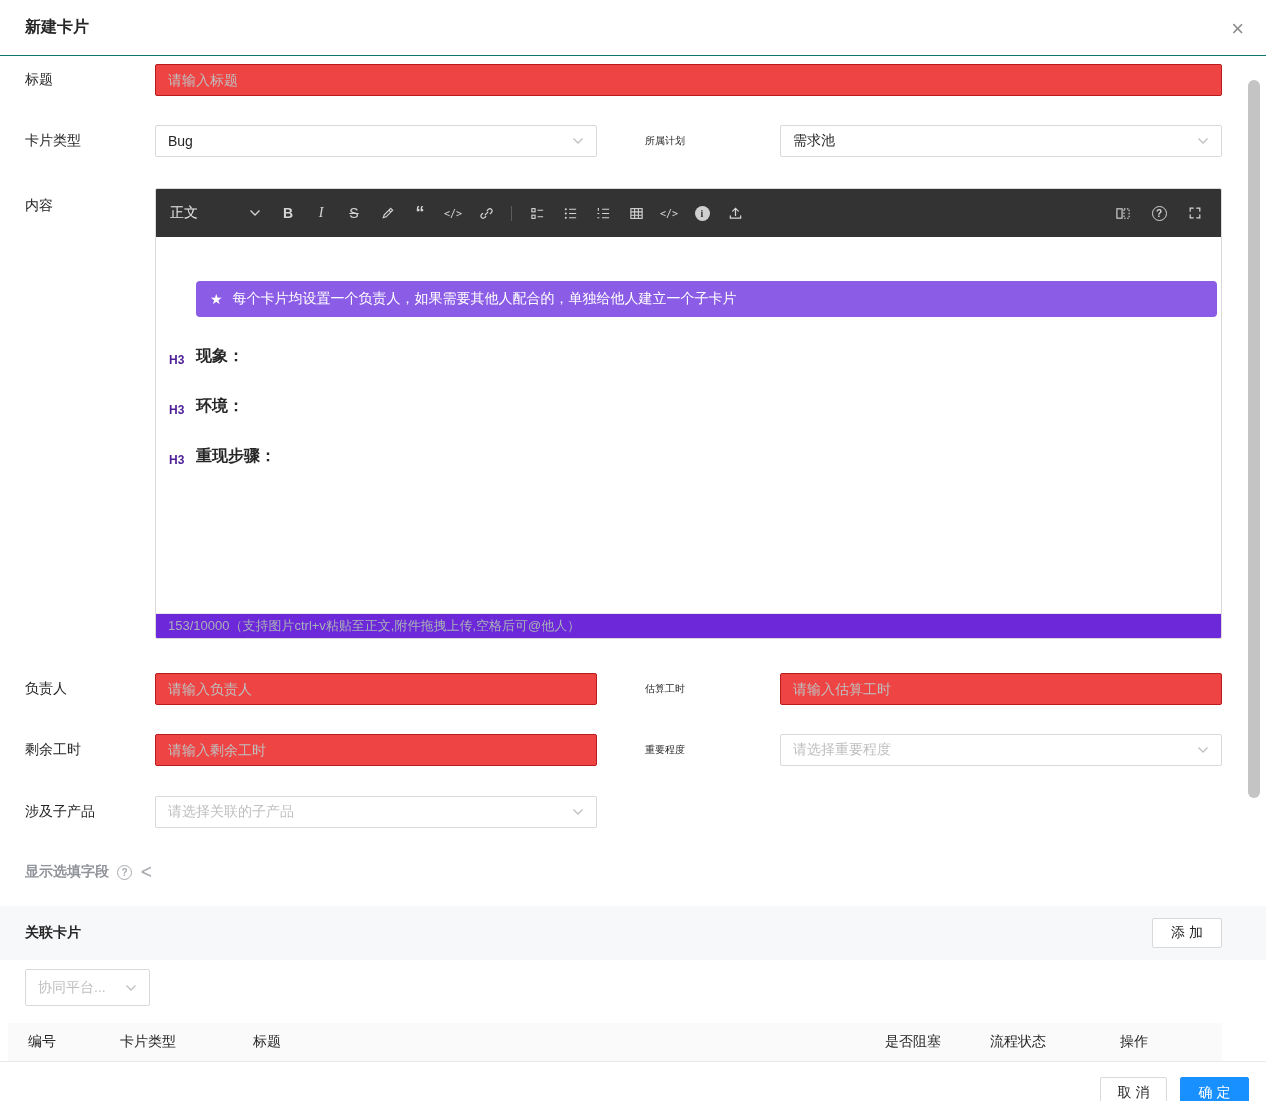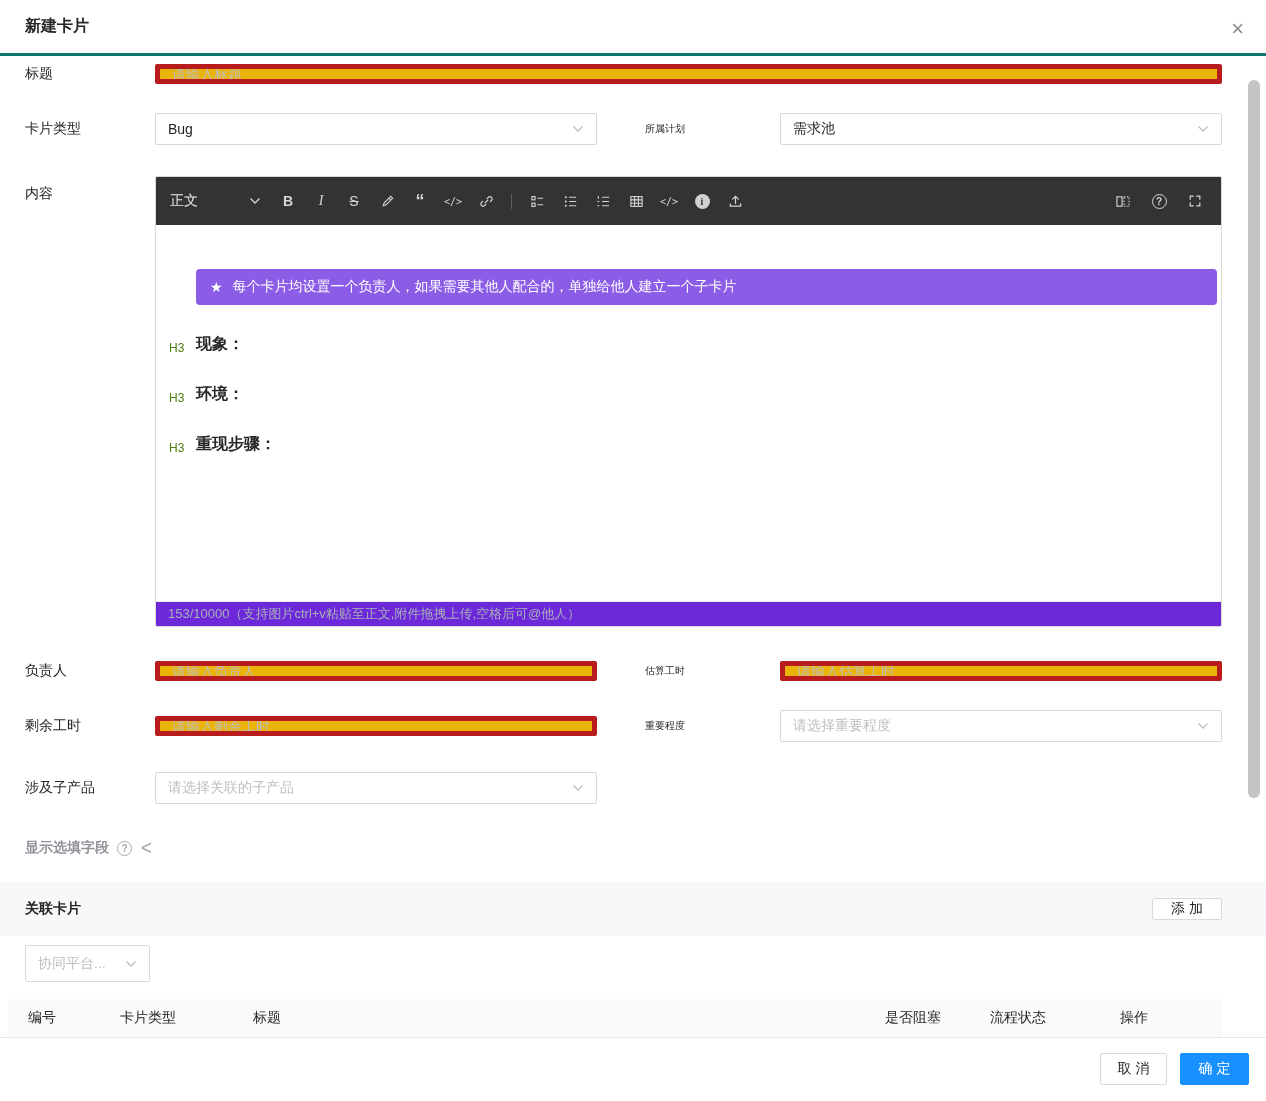--- a/index.html
+++ b/index.html
@@ -2,31 +2,31 @@
 <html><head>
 <meta charset="utf-8">
 <style>
   * { margin:0; padding:0; box-sizing:border-box; }
   html,body { background:#fff; width:1266px; height:1101px; overflow:hidden;
     font-family:"Liberation Sans","DejaVu Sans",sans-serif; color:#262626; }
   .modal { position:relative; width:1266px; height:1101px; background:#fff; }
 
   
   .modal-header { height:56px; display:flex; align-items:center; padding:0 25px;
-    border-bottom:3px solid #0f766e; }
+    border-bottom:1px solid #0f766e; }
   .modal-title { font-size:16px; font-weight:600; color:#262626; }
   .close-x { position:absolute; right:22px; top:18px; font-size:22px; color:#8c8c8c;
     cursor:pointer; line-height:1; font-weight:300; }
 
   
   .form-row { display:flex; align-items:center; padding-left:25px; }
   .f-label { width:130px; flex-shrink:0; font-size:14px; color:#262626; }
   .mid-label { width:135px; margin-left:48px; flex-shrink:0; font-size:10px; color:#262626; }
-  .inp { height:20px; border:5px solid #b91c1c; border-radius:2px; padding:0 12px;
-    font-size:14px; color:#262626; outline:none; background:#eab308;
+  .inp { height:32px; border:1px solid #b91c1c; border-radius:2px; padding:0 12px;
+    font-size:14px; color:#262626; outline:none; background:#ef4444;
     font-family:"Liberation Sans","DejaVu Sans",sans-serif; }
   .inp::placeholder { color:#bfbfbf; }
   .w-full { width:1067px; }
   .w-half { width:442px; }
   .select { height:32px; border:1px solid #d9d9d9; border-radius:2px; padding:0 12px;
     display:flex; align-items:center; justify-content:space-between; background:#fff; cursor:pointer; }
   .sel-value { font-size:14px; color:#262626; }
   .sel-placeholder { font-size:14px; color:#bfbfbf; }
   .chev { flex-shrink:0; }
 
@@ -51,39 +51,39 @@
     font-size:10px; font-weight:700; display:flex; align-items:center; justify-content:center; }
 
   .ed-content { height:376px; background:#fff; padding:28px 4px 0 40px; position:relative; }
   .alert { height:37px; border-radius:4px; display:flex; align-items:center; padding:0 14px;
     color:#fff; font-size:14px; font-weight:500; cursor:default; }
   .alert .a-icon { margin-right:10px; display:flex; align-items:center; }
   .alert-tip { height:36px; margin-top:16px; }
   .star-glyph { font-size:14px; line-height:1; }
   .h3-line { position:relative; margin-top:28px; margin-bottom:21px; line-height:22px; }
   .h3-line:first-of-type { margin-top:28px; }
-  .h3-tag { position:absolute; left:-27px; top:4px; font-size:12px; color:#4d7c0f; }
+  .h3-tag { position:absolute; left:-27px; top:4px; font-size:12px; color:#4c1d95;font-weight:bold; }
   .h3-text { font-size:16px; font-weight:700; color:#262626; }
 
   .ed-footer { height:25px; border-top:1px solid #e8e8e8; display:flex; align-items:center;
     padding:0 12px; font-size:13px; color:#a8b0b8; background:#6d28d9; }
 
   
   .opt-toggle { margin-top:35px; padding-left:25px; display:flex; align-items:center; gap:8px; }
   .opt-text { font-size:14px; font-weight:700; color:#909399; }
   .q-circle { width:15px; height:15px; border:1.3px solid #a8abb0; color:#a8abb0; border-radius:50%;
     font-size:10px; font-weight:700; display:flex; align-items:center; justify-content:center; cursor:pointer; }
   .collapse-chev { color:#a8abb0; font-size:15px; cursor:pointer; line-height:1;
     font-family:"DejaVu Sans",sans-serif; transform:scaleY(1.3); }
 
   
   .section-bar { margin-top:25px; height:54px; background:#f7f8fa; display:flex; align-items:center;
     padding:0 44px 0 25px; }
   .section-title { font-size:14px; font-weight:700; color:#262626; }
-  .add-btn { margin-left:auto; width:70px; height:22px; background:#fff; border:1px solid #d9d9d9;
+  .add-btn { margin-left:auto; width:70px; height:30px; background:#fff; border:1px solid #d9d9d9;
     border-radius:2px; font-size:14px; color:#262626; cursor:pointer; display:flex;
     align-items:center; justify-content:center; }
   .filter-row { margin-top:9px; padding-left:25px; display:flex; gap:5px; }
   .filter-sel-small { width:125px; height:37px; }
   .filter-sel-big { width:442px; height:37px; }
 
   .thead { margin:17px 0 0 8px; width:1214px; height:38px; background:#fafafa;
     display:flex; align-items:center; font-size:14px; color:#262626; font-weight:500; }
   .th { flex-shrink:0; }
   .th-id { width:112px; padding-left:20px; }

